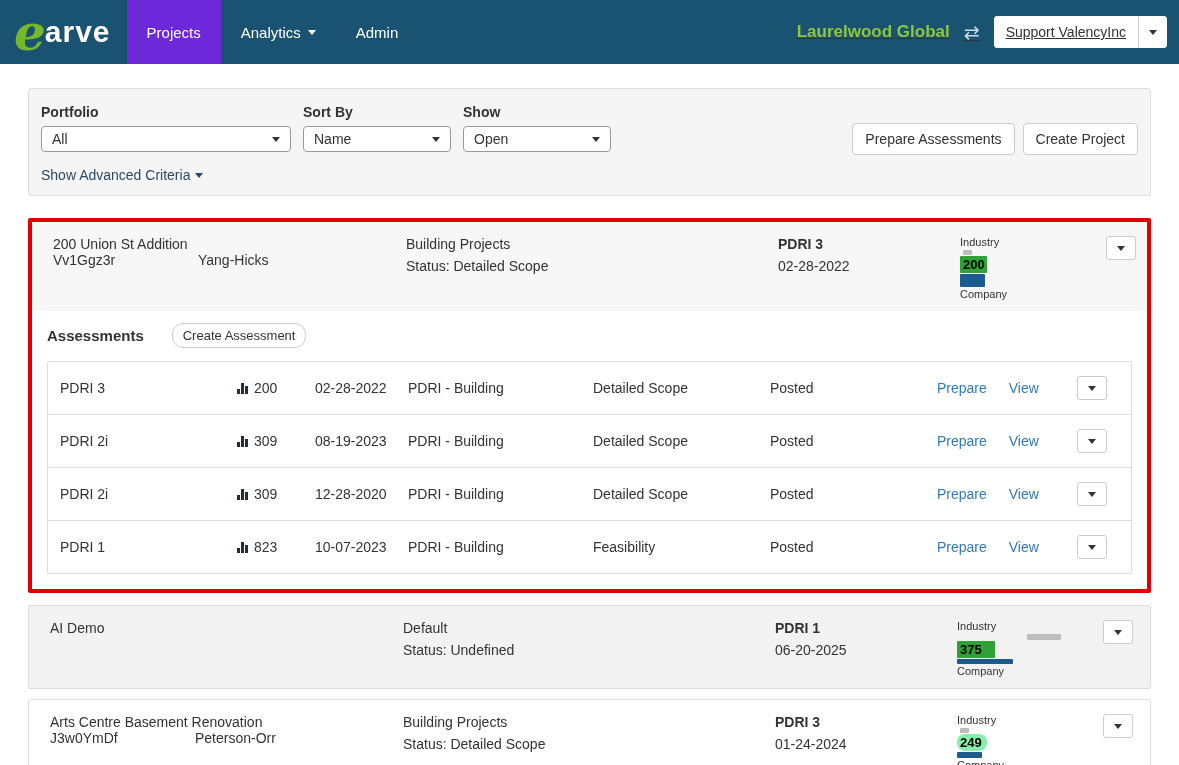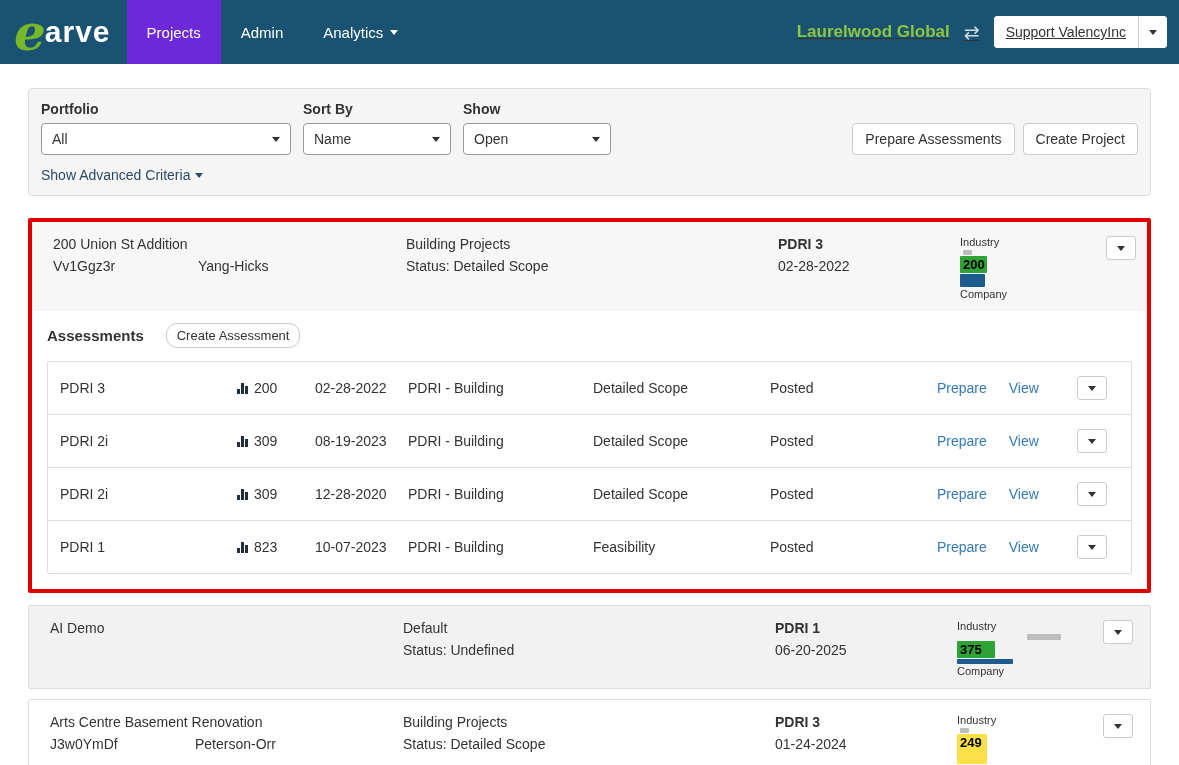--- a/index.html
+++ b/index.html
@@ -31,49 +31,49 @@
   .tri { width:0; height:0; border-left:4px solid transparent; border-right:4px solid transparent; border-top:5px solid #333; display:inline-block; }
   .tri.white { border-top-color:#fff; }
   .tri.navy { border-top-color:#2c4a63; }
 
   
   .container { margin:0 28px; }
   .filter-panel { margin-top:24px; background:#f5f5f5; border:1px solid #ddd; border-radius:4px; padding:12px; }
   .filter-row { display:flex; align-items:center; }
   .field { margin-right:12px; }
   .flabel { display:block; font-weight:bold; font-size:14px; margin-bottom:6px; }
-  .select { height:32px; background:#fff; border:1px solid #999; border-radius:4px; display:flex; align-items:center; justify-content:space-between; padding:0 10px; cursor:pointer; font-size:14px; color:#333; }
+  .select { height:26px; background:#fff; border:1px solid #999; border-radius:4px; display:flex; align-items:center; justify-content:space-between; padding:0 10px; cursor:pointer; font-size:14px; color:#333; }
   .filter-actions { margin-left:auto; display:flex; gap:8px; margin-top:22px; }
   .btn { background:#fff; border:1px solid #ccc; border-radius:4px; padding:7px 12px; font-size:14px; color:#333; cursor:pointer; font-family:inherit; white-space:nowrap; }
   .btn-sm { padding:4px 10px; font-size:13px; border-radius:11px; }
   .advanced { margin-top:12px; font-size:14px; color:#2c4a63; cursor:pointer; display:inline-flex; align-items:center; gap:5px; }
 
   
   .proj-card { border:1px solid #ddd; border-radius:2px; margin-top:12px; background:#fff; }
   .proj-card.selected { border:4px solid #e00000; margin-top:22px; }
   .proj-card.selected .proj-header { background:#f7f7f7; }
   .proj-card.gray { background:#f2f2f2; }
   .proj-header { display:grid; grid-template-columns:353px 372px 182px 1fr 46px; padding:14px 21px 10px; cursor:pointer; align-items:start; }
   .proj-name { font-size:14px; color:#333; }
-  .proj-sub { margin-top:6px; }
+  .proj-sub { }
   .proj-code { display:inline-block; min-width:145px; }
   .two-line div + div { margin-top:6px; }
   .pdri-name { font-weight:bold; }
 
   .mini-chart { width:130px; }
   .c-label { font-size:11px; color:#333; line-height:13px; }
   .bar { margin:1px 0; border-radius:1px; }
   .score-num { font-size:13px; font-weight:bold; color:#000; line-height:17px; padding-left:3px; white-space:nowrap; }
 
   .caret-col { display:flex; justify-content:flex-end; }
   .caret-btn { width:30px; height:24px; background:#fff; border:1px solid #ccc; border-radius:3px; display:flex; align-items:center; justify-content:center; cursor:pointer; }
 
   
   .assess { background:#fff; padding:12px 15px 15px; }
-  .assess-head { display:flex; align-items:center; gap:22px; margin-bottom:13px; }
+  .assess-head { display:flex; align-items:center; gap:28px; margin-bottom:13px; }
   .assess-title { font-weight:bold; font-size:15px; }
   .atable { border:1px solid #ddd; border-radius:2px; }
   .arow { display:grid; grid-template-columns:177px 78px 93px 185px 177px 167px 1fr 54px; align-items:center; padding:14px 0 14px 12px; }
   .arow + .arow { border-top:1px solid #ddd; }
   .a-score { display:flex; align-items:center; }
   .bchart-icon { display:inline-flex; align-items:flex-end; gap:1px; margin-right:6px; }
   .bchart-icon i { width:3px; background:#1f2d3d; display:inline-block; }
   .bchart-icon i:nth-child(1) { height:5px; }
   .bchart-icon i:nth-child(2) { height:11px; }
   .bchart-icon i:nth-child(3) { height:8px; }
@@ -86,25 +86,25 @@
 <nav class="navbar" style="background: rgb(26, 82, 114);">
   <div class="logo">
     <span class="logo-e">e</span>
       <span class="logo-rest">arve</span>
   </div>
   <div class="nav-items">
     <a class="nav-item active" style="background: #6d28d9;">
       <span>Projects</span>
     </a>
     <a class="nav-item">
-      <span>Admin</span>
+      <span>Analytics</span>
+      <span class="tri white"></span>
     </a>
     <a class="nav-item">
-      <span>Analytics</span>
-      <span class="tri white"></span>
+      <span>Admin</span>
     </a>
   </div>
   <div class="nav-right">
     <span class="org" style="color: rgb(141, 198, 63);">Laurelwood Global</span>
     <span class="swap">⇄</span>
     <div class="split-btn">
       <button class="split-main">Support ValencyInc</button>
       <button class="split-caret">
         <span class="tri"></span>
       </button>
@@ -333,21 +333,21 @@
         <div>Building Projects</div>
         <div>Status: Detailed Scope</div>
       </div>
       <div class="two-line">
         <div class="pdri-name">PDRI 3</div>
         <div>01-24-2024</div>
       </div>
       <div class="mini-chart">
         <div class="c-label">Industry</div>
         <div class="bar" style="width: 9px; height: 5px; margin-left: 3px; background: rgb(189, 189, 189);"></div>
-        <div class="bar" style="height: 30px; width: 30px; background: #fde047;">
+        <div class="bar" style="height: 17px; width: 30px; background: #86efac; border-radius: 8px;">
           <span class="score-num">249</span>
         </div>
         <div class="bar" style="width: 25px; height: 6px; background: rgb(29, 91, 143);"></div>
         <div class="c-label">Company</div>
       </div>
       <div class="caret-col">
         <button class="caret-btn">
           <span class="tri"></span>
         </button>
       </div>

